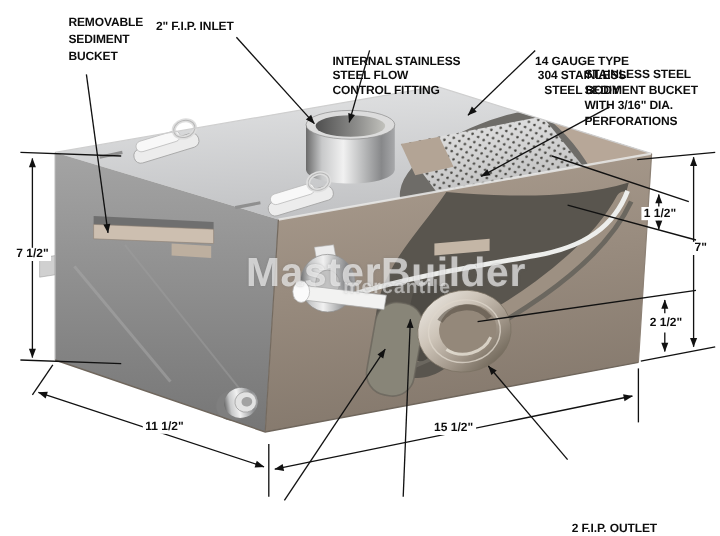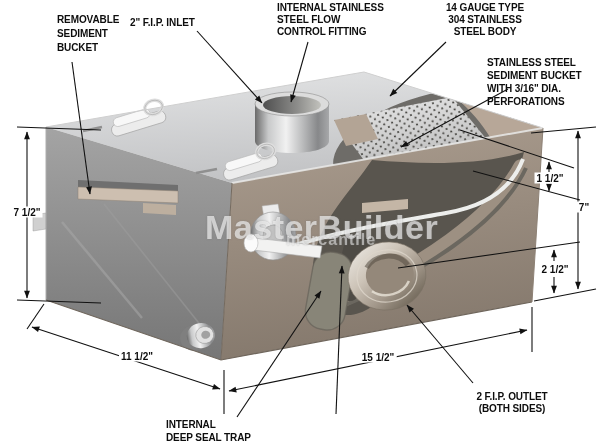--- a/index.html
+++ b/index.html
@@ -1,21 +1,21 @@
 <!DOCTYPE html>
 <html><head>
 <meta charset="utf-8">
 <style>
   html,body{margin:0;padding:0;background:#ffffff;}
   #stage{position:relative;width:600px;height:447px;background:#fff;overflow:hidden;
          font-family:"Liberation Sans",sans-serif;}
   #stage svg{position:absolute;left:0;top:0;}
   .label{position:absolute;font-weight:bold;font-size:10px;line-height:13px;color:#0d0d0d;
          white-space:pre-line;letter-spacing:-0.1px;z-index:30;}
-  .lh12{line-height:12px;} .lh14{line-height:14px;}
+  .lh12{line-height:12px;margin-top:44px;} .lh14{line-height:14px;}
   .ctr{text-align:center;} .rgt{text-align:left;}
   .dim{position:absolute;transform:translate(-50%,-50%);background:#fff;padding:0 2px;
        font-weight:bold;font-size:10px;color:#0d0d0d;white-space:nowrap;z-index:25;}
   .wm{position:absolute;font-weight:bold;color:rgba(255,255,255,0.62);z-index:20;
       text-shadow:0 0 2px rgba(110,110,110,0.45);pointer-events:none;}
   #wm1{left:205px;top:208px;font-size:34px;letter-spacing:0.5px;}
   #wm2{left:286px;top:231px;font-size:16px;color:rgba(255,255,255,0.5);letter-spacing:1px;}
 </style>
 </head>
 <body>
@@ -213,22 +213,20 @@
 <div class="label lh12" style="left:277px;top:2px;">INTERNAL STAINLESS
 STEEL FLOW
 CONTROL FITTING</div>
 <div class="label lh12 ctr" style="left:442px;top:2px;width:86px;">14 GAUGE TYPE
 304 STAINLESS
 STEEL BODY</div>
 <div class="label rgt" style="right:3px;top:56px;width:110px;">STAINLESS STEEL
 SEDIMENT BUCKET
 WITH 3/16" DIA.
 PERFORATIONS</div>
-<div class="label" style="left:166px;top:418px;">INTERNAL
-DEEP SEAL TRAP</div>
 <div class="label lh12 ctr" style="left:462px;top:391px;width:100px;">2 F.I.P. OUTLET
 (BOTH SIDES)</div>
 
 <div class="dim" style="left:27px;top:212px;">7 1/2"</div>
 <div class="dim" style="left:584px;top:207px;">7"</div>
 <div class="dim" style="left:550px;top:178px;">1 1/2"</div>
 <div class="dim" style="left:555px;top:269px;">2 1/2"</div>
 <div class="dim" style="left:137px;top:356px;">11 1/2"</div>
 <div class="dim" style="left:378px;top:357px;">15 1/2"</div>
 

